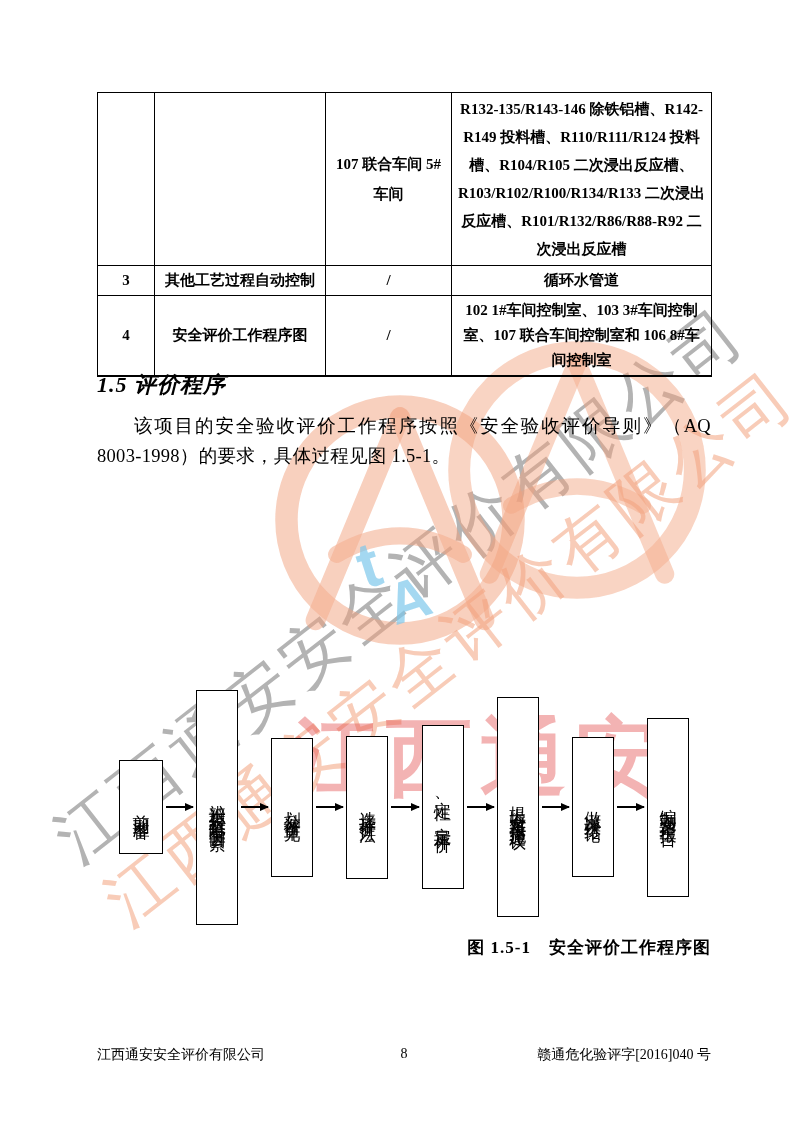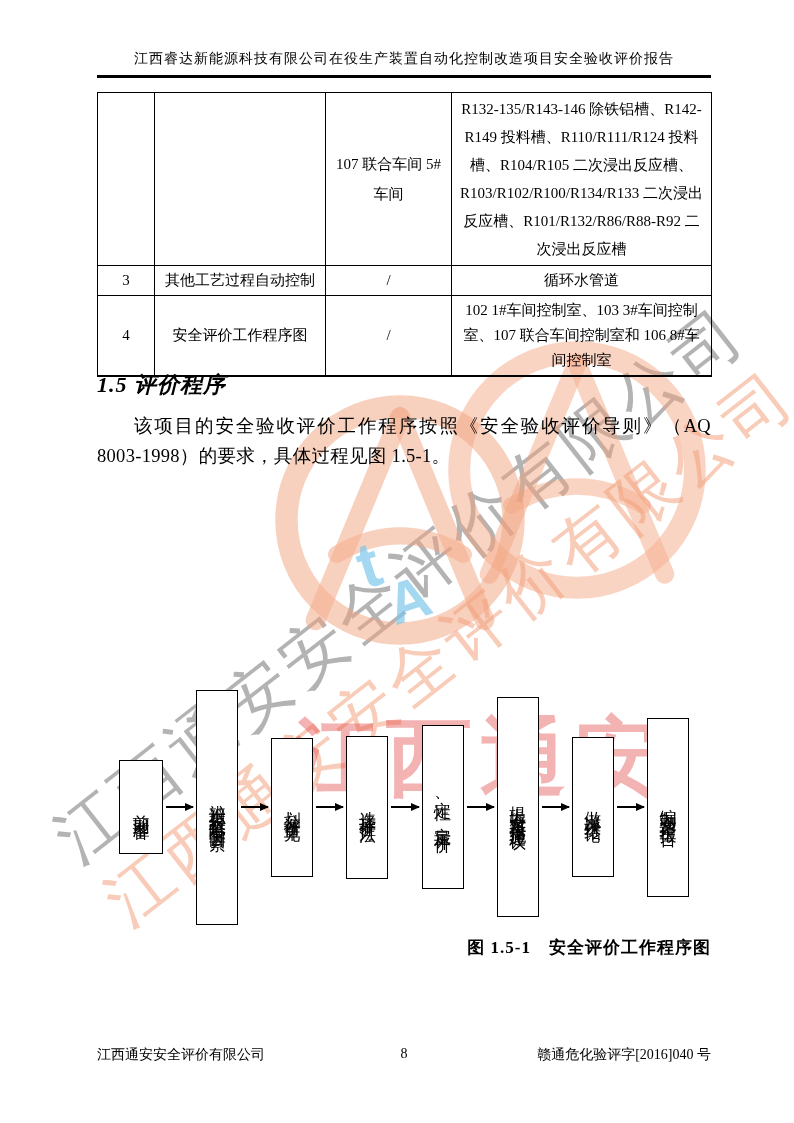--- a/index.html
+++ b/index.html
@@ -44,21 +44,21 @@
     position:absolute; left:97px; width:614px; top:50px;
     text-align:center; font-size:14px; letter-spacing:1px;
     padding-bottom:7px; border-bottom:3px solid #000;
   }
 
   table.maintable {
     position:absolute; left:97px; top:92px; width:614px;
     border-collapse:collapse; table-layout:fixed;
     font-size:15px; text-align:center;
   }
-  table.maintable td { border:1px solid #000; vertical-align:middle; padding:2px 4px; }
+  table.maintable td { border:1px solid #000; vertical-align:middle; padding:2px 4px;font-weight:bold; }
   table.maintable tr.rowA  { height:166px; }
   table.maintable tr.row3  { height:30px;  }
   table.maintable tr.row4  { height:50px;  }
   table.maintable tr:last-child td { border-bottom:2.5px solid #000; }
   col.c1 { width:57px; } col.c2 { width:171px; } col.c3 { width:126px; } col.c4 { width:260px; }
   .cell-lines { line-height:28px; }
   .cell-mid   { line-height:30px; }
   .cell-two   { line-height:25px;text-align:center; }
 
   .bodytext { position:absolute; left:97px; width:614px; top:343px; }
@@ -144,23 +144,20 @@
     </svg>
 
     <span class="wm-blue-t">t</span>
     <span class="wm-blue-a">A</span>
 
     <span class="wm-red">江西通安</span>
   </div>
 
   <div class="content">
 
-    <div class="header">
-      <span>江西睿达新能源科技有限公司在役生产装置自动化控制改造项目安全验收评价报告</span>
-    </div>
 
     <table class="maintable">
       <colgroup>
           <col class="c1">
           <col class="c2">
           <col class="c3">
           <col class="c4">
         </colgroup>
       <tbody>
           <tr class="rowA">

